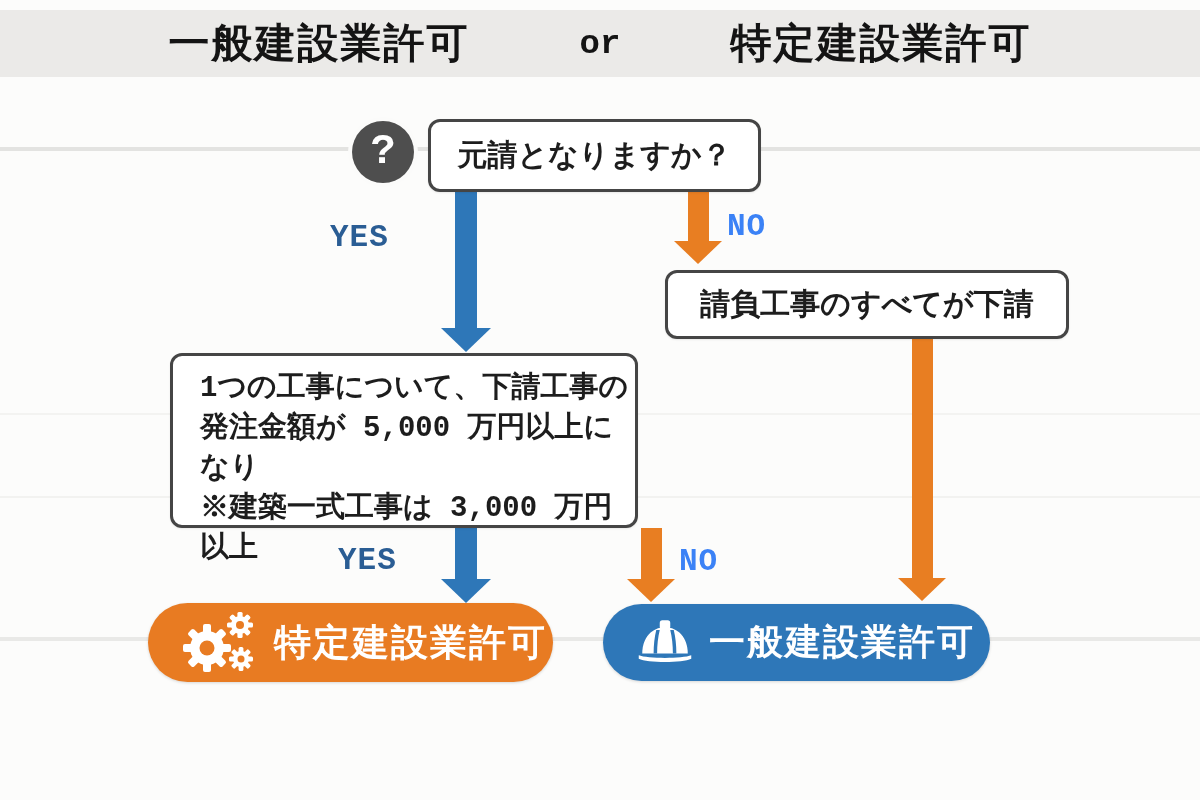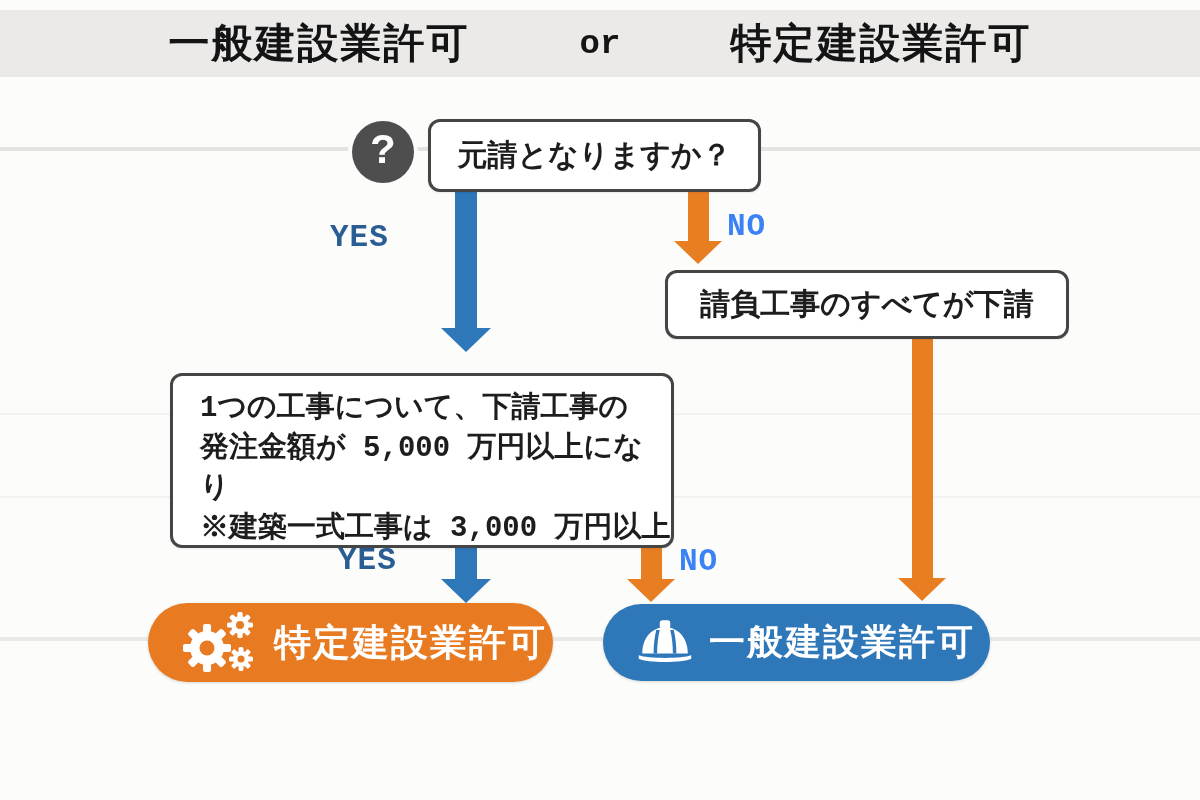--- a/index.html
+++ b/index.html
@@ -32,22 +32,22 @@
   }
 
   .qbox{
     position:absolute;background:#ffffff;border:3px solid #454545;border-radius:12px;
     z-index:3;display:flex;align-items:center;justify-content:center;
     font-weight:700;box-shadow:0 1px 2px rgba(0,0,0,0.08);
   }
   #box-q1{left:428px;top:119px;width:327px;height:67px;font-size:30px;}
   #box-sub{left:645px;top:270px;width:398px;height:63px;font-size:30px;margin-left:20px;}
   #box-q2{
-    left:170px;top:353px;width:504px;height:175px;font-size:29px;
-    display:block;padding:13px 0 0 27px;box-sizing:border-box;line-height:40px;margin-top:20px;
+    left:170px;top:353px;width:468px;height:175px;font-size:29px;
+    display:block;padding:13px 0 0 27px;box-sizing:border-box;line-height:40px;
   }
 
   .shaft{position:absolute;z-index:2;}
   .shaft.blue{background:#2e77b8;}
   .shaft.orange{background:#e87e22;}
   .head{position:absolute;width:0;height:0;z-index:2;}
   .head.blue{border-left:25px solid transparent;border-right:25px solid transparent;border-top:24px solid #2e77b8;}
   .head.orange{border-left:24px solid transparent;border-right:24px solid transparent;border-top:23px solid #e87e22;}
 
   .lbl{position:absolute;z-index:2;font-weight:800;font-size:31px;letter-spacing:1px;}

